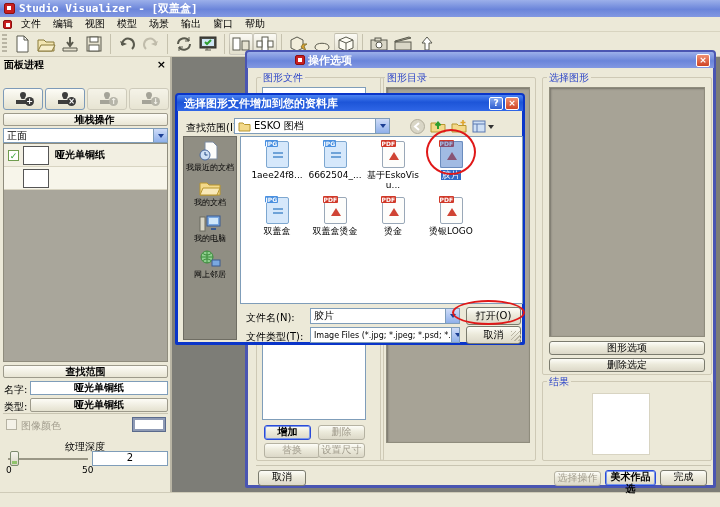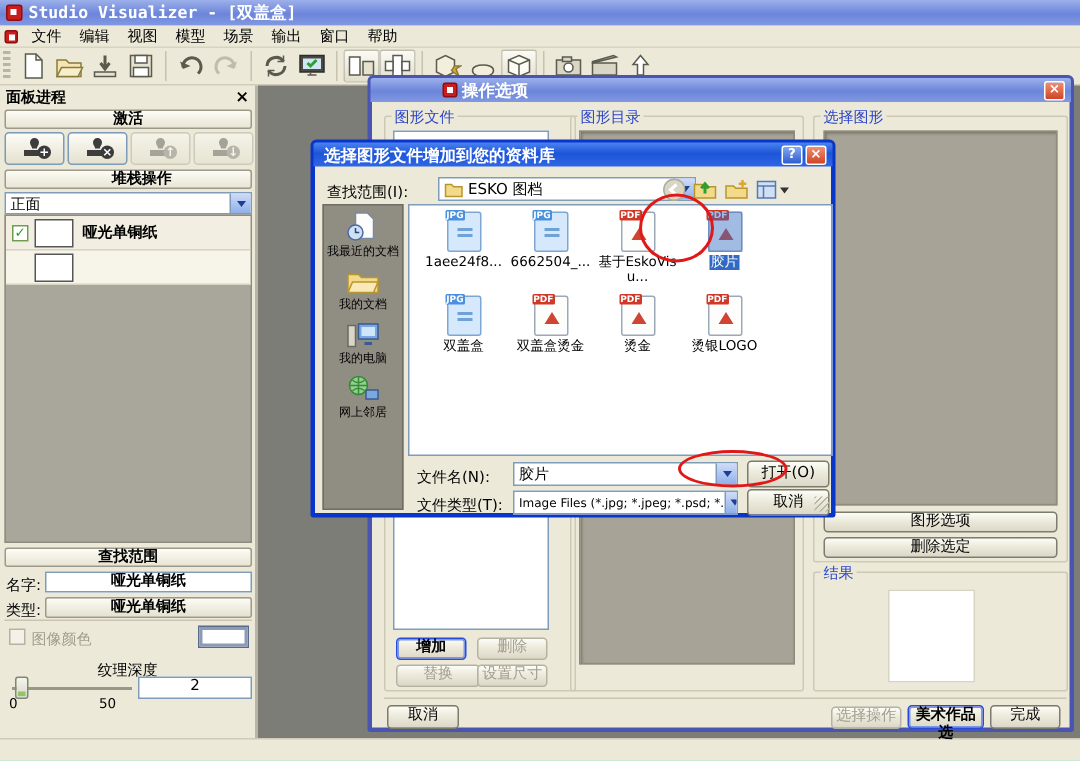--- a/index.html
+++ b/index.html
@@ -74,21 +74,21 @@
   .xpbtn { position:absolute; text-align:center; font-size:10px; line-height:12px;
     background:linear-gradient(180deg,#fdfdf8,#eceadb 45%,#dcd8c8); border:1px solid #7b7b6e; border-radius:3px; }
   .xpbtn.disabled { color:#a29d8e; border-color:#b5b2a2; }
   .xpbtn.focused { border:1px solid #2a4ad8; box-shadow:0 0 0 1px #7a97e8 inset; font-weight:bold; }
 
   
   .opt-dialog { left:245px; top:50px; width:471px; height:438px; border:3px solid #4a55b2; border-radius:4px 4px 2px 2px; z-index:10; }
   .opt-dialog .dlg-titlebar { background:linear-gradient(180deg,#9cb0ea 0%,#6b85da 55%,#8298e2 100%); margin:-1px;padding-left:48px; }
 
   
-  .file-dialog { left:175px; top:93px; width:350px; height:252px; border:3px solid #0a35c9; border-radius:4px 4px 2px 2px; z-index:20;margin-left:32px; }
+  .file-dialog { left:175px; top:93px; width:350px; height:252px; border:3px solid #0a35c9; border-radius:4px 4px 2px 2px; z-index:20; }
   .file-dialog .dlg-titlebar { background:linear-gradient(180deg,#4b83f2 0%,#1d55d8 45%,#2f66e6 100%); margin:-1px; }
   .places { position:absolute; left:5px; top:40px; width:54px; height:204px; background:#908e83; border:1px solid #6f6d63;
     display:flex; flex-direction:column; align-items:center; padding-top:4px; gap:6px; }
   .place { display:flex; flex-direction:column; align-items:center; width:100%; }
   .place .plabel { font-size:8px; color:#000; margin-top:1px; text-align:left; }
   .filearea { position:absolute; left:62px; top:40px; width:283px; height:168px; background:#fff; border:1px solid #7f9db9; overflow:hidden; }
   .file-item { position:absolute; width:56px; text-align:center; }
   .ficon { width:23px; height:27px; margin:0 auto; position:relative; background:#fdfdfb; border:1px solid #9aa8b8; border-radius:2px; }
   .ficon.jpg { background:#d6e8fb; border-color:#7da7d0; }
   .ficon .tag { position:absolute; top:-2px; left:-2px; font-size:6px; font-weight:bold; color:#fff; padding:0 1px; border-radius:1px; line-height:7px; }
@@ -238,21 +238,20 @@
       </span>
   </div>
 
   <div class="workspace"></div>
 
   <div class="lpanel">
     <div class="lp-head">
       <span>面板进程</span>
       <span class="lp-close">×</span>
     </div>
-    <div class="bar-btn" style="top:16px;">激活</div>
 
     <div class="stampbtn" style="left:3px;">
       <svg width="20" height="16">
           <path d="M10 1a3 3 0 0 1 3 3c0 2-1.4 2.4-1.4 4H8.4C8.4 6.4 7 6 7 4a3 3 0 0 1 3-3zM3 9h14v4H3z" fill="#3d3d3d"></path>
         </svg>
       <span class="stamp-glyph">+</span>
     </div>
     <div class="stampbtn" style="left:45px;">
       <svg width="20" height="16">
           <path d="M10 1a3 3 0 0 1 3 3c0 2-1.4 2.4-1.4 4H8.4C8.4 6.4 7 6 7 4a3 3 0 0 1 3-3zM3 9h14v4H3z" fill="#3d3d3d"></path>
@@ -304,21 +303,21 @@
 
     <span class="dis-cbx" style="left:6px; top:362px;"></span>
     <span class="dis-label" style="left:21px; top:362px;">图像颜色</span>
     <span class="colorwell" style="left:133px; top:361px;"></span>
 
     <div class="lbl" style="left:0; top:383px; width:170px; text-align:center;">纹理深度</div>
     <div class="slider-track" style="left:8px; top:401px; width:80px;"></div>
     <div class="slider-thumb" style="left:10px; top:394px;"></div>
     <div class="tfield" style="left:92px; top:394px; width:76px; height:15px; font-weight:normal;">2</div>
     <span class="tick-label" style="left:6px; top:408px;">0</span>
-    <span class="tick-label" style="left:66px; top:408px;">50</span>
+    <span class="tick-label" style="left:82px; top:408px;">50</span>
   </div>
 
   <div class="statusbar"></div>
 
   <div class="dialog opt-dialog">
     <div class="dlg-titlebar">
       <span class="app-ico" style="width:10px;height:10px;"></span>
       <span class="dlg-title">操作选项</span>
       <span class="xbtn" style="margin-left:auto;">×</span>
     </div>
@@ -353,21 +352,21 @@
   </div>
 
   <div class="dialog file-dialog">
     <div class="dlg-titlebar">
       <span class="dlg-title">选择图形文件增加到您的资料库</span>
       <span class="qbtn" style="margin-left:auto;">?</span>
       <span class="xbtn">×</span>
     </div>
 
     <span class="lbl" style="left:8px; top:25px;">查找范围(I):</span>
-    <div class="combo" style="left:82px; top:22px; width:172px; height:16px;">
+    <div class="combo" style="left:56px; top:22px; width:156px; height:16px;">
       <svg width="13" height="11" style="margin-right:3px;">
           <path d="M1 2h4l1.5 1.5H12V10H1z" fill="#f3d98a" stroke="#b8962e"></path>
         </svg>
       <span>ESKO 图档</span>
       <span class="arrowbtn">
           <span class="tri-down"></span>
         </span>
     </div>
     <span class="navbtn" style="left:230px;">
       <svg width="15" height="15">

